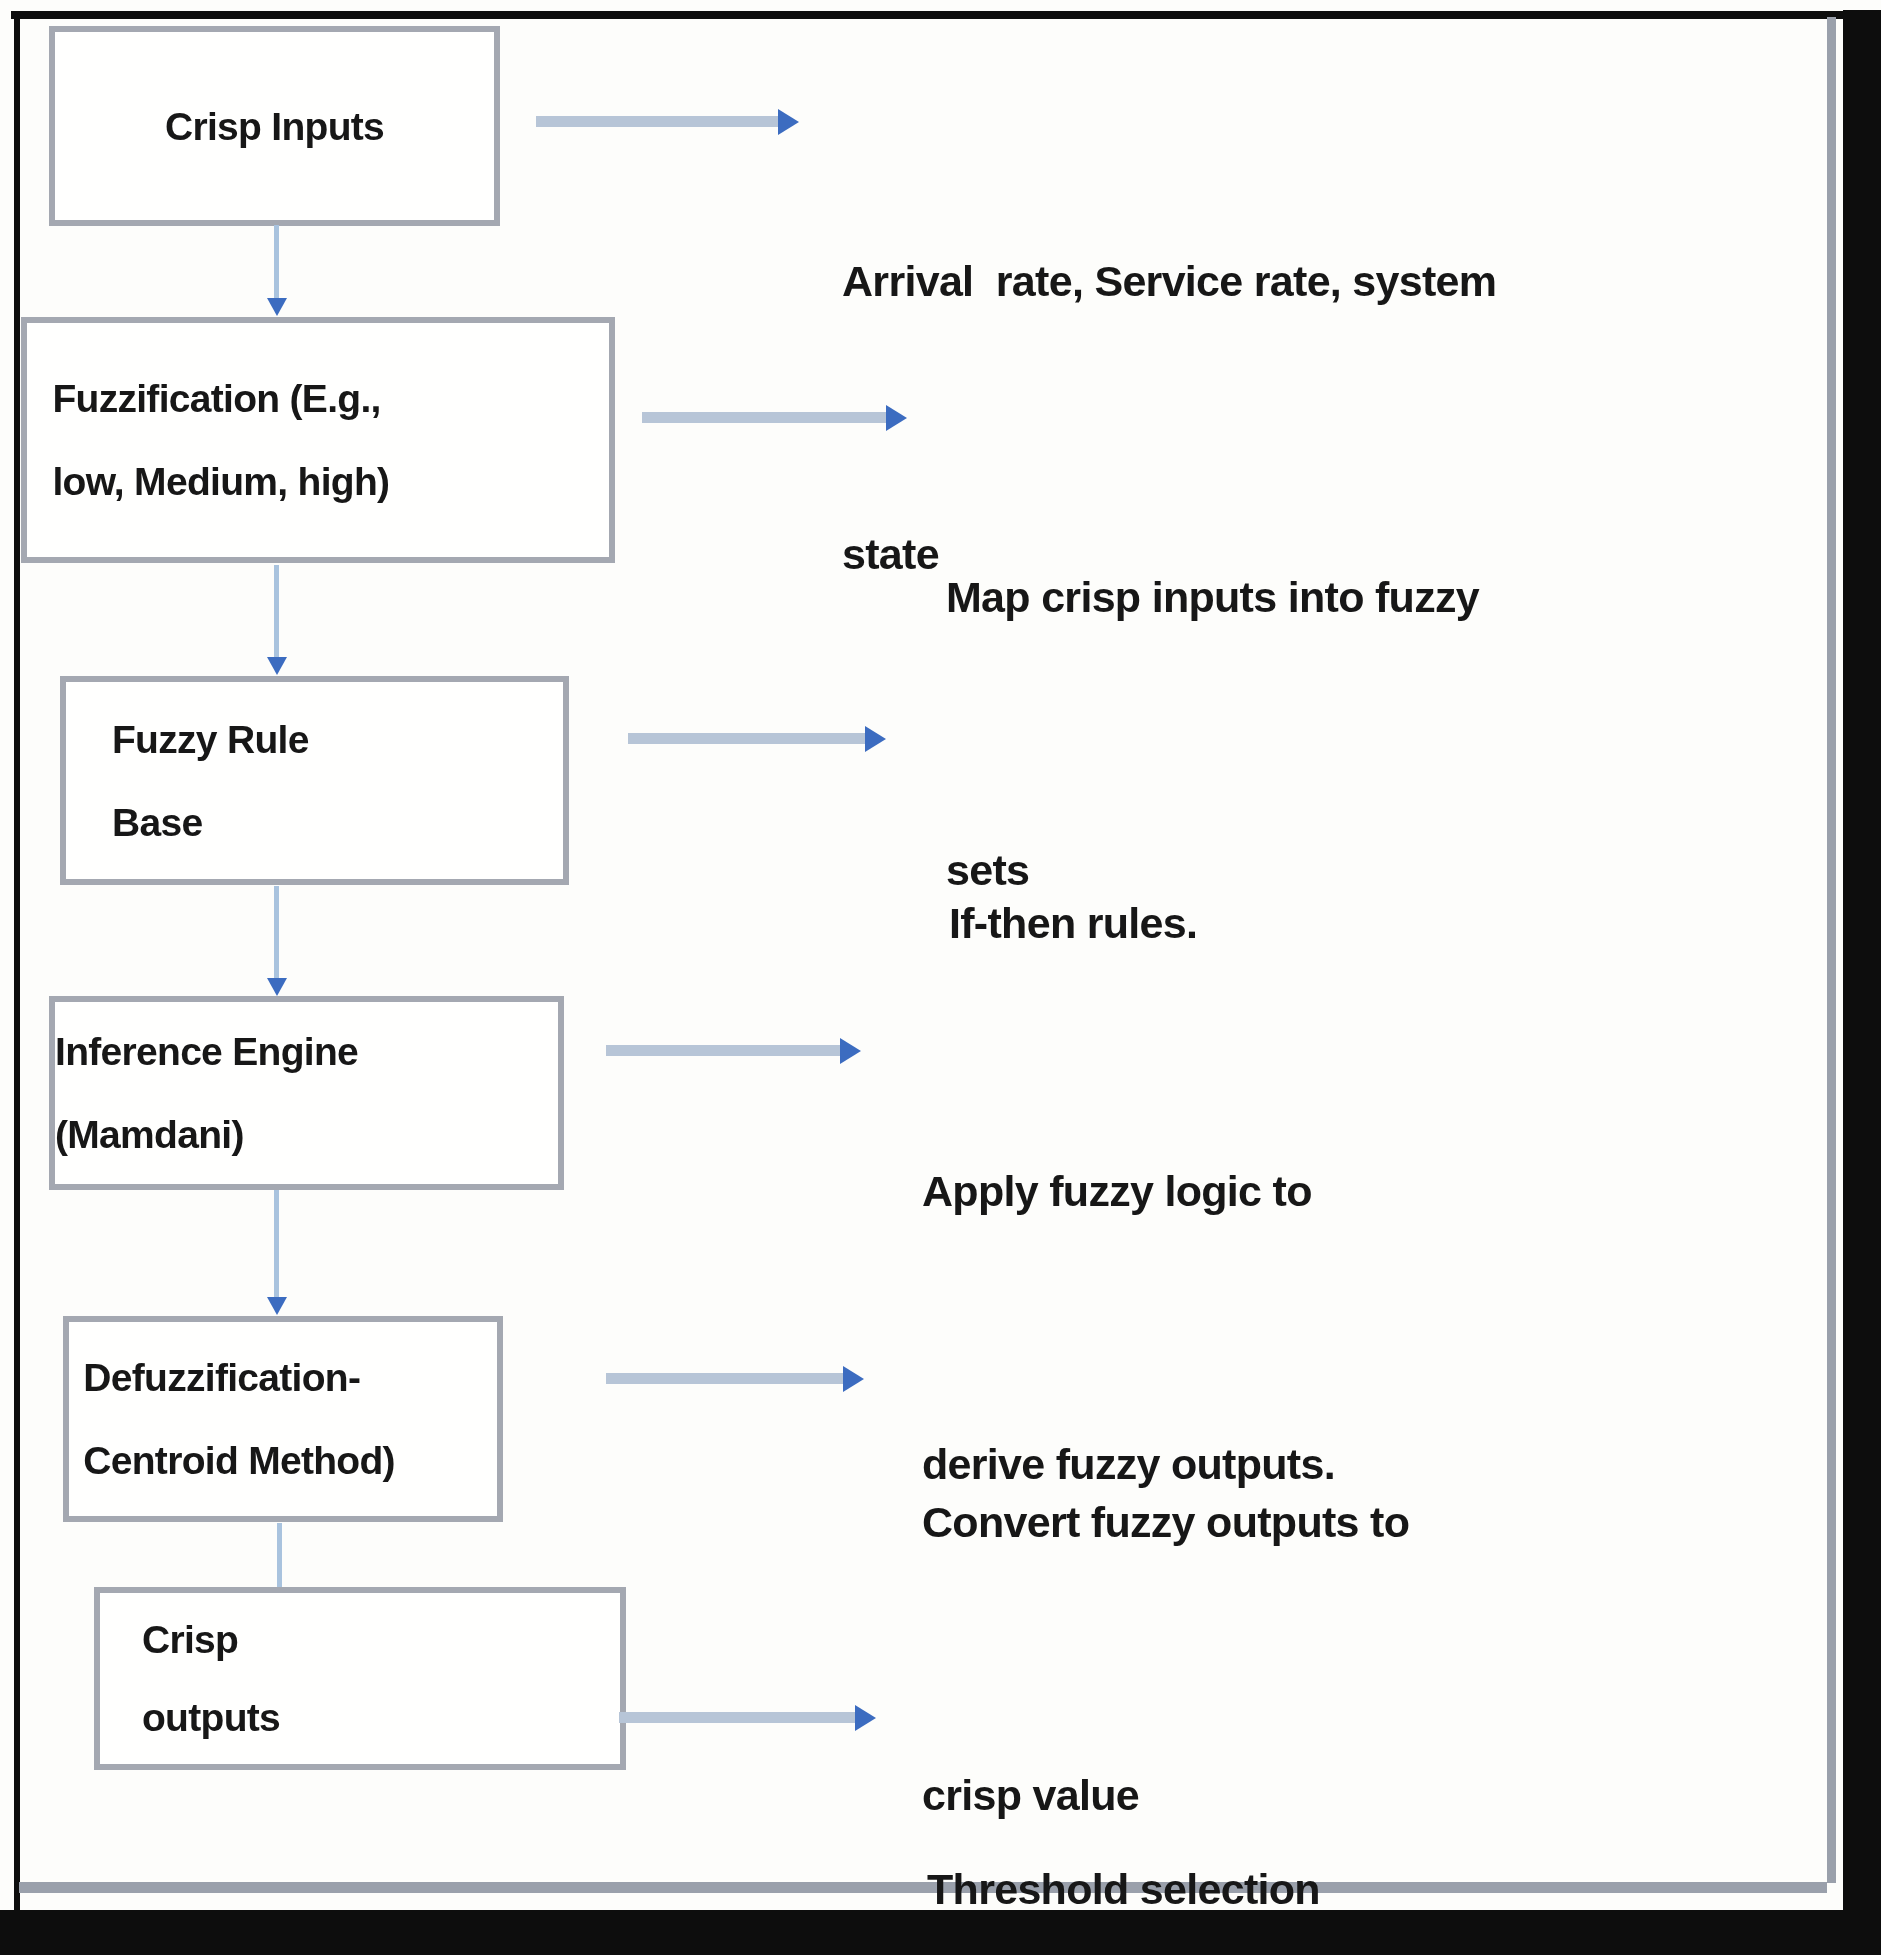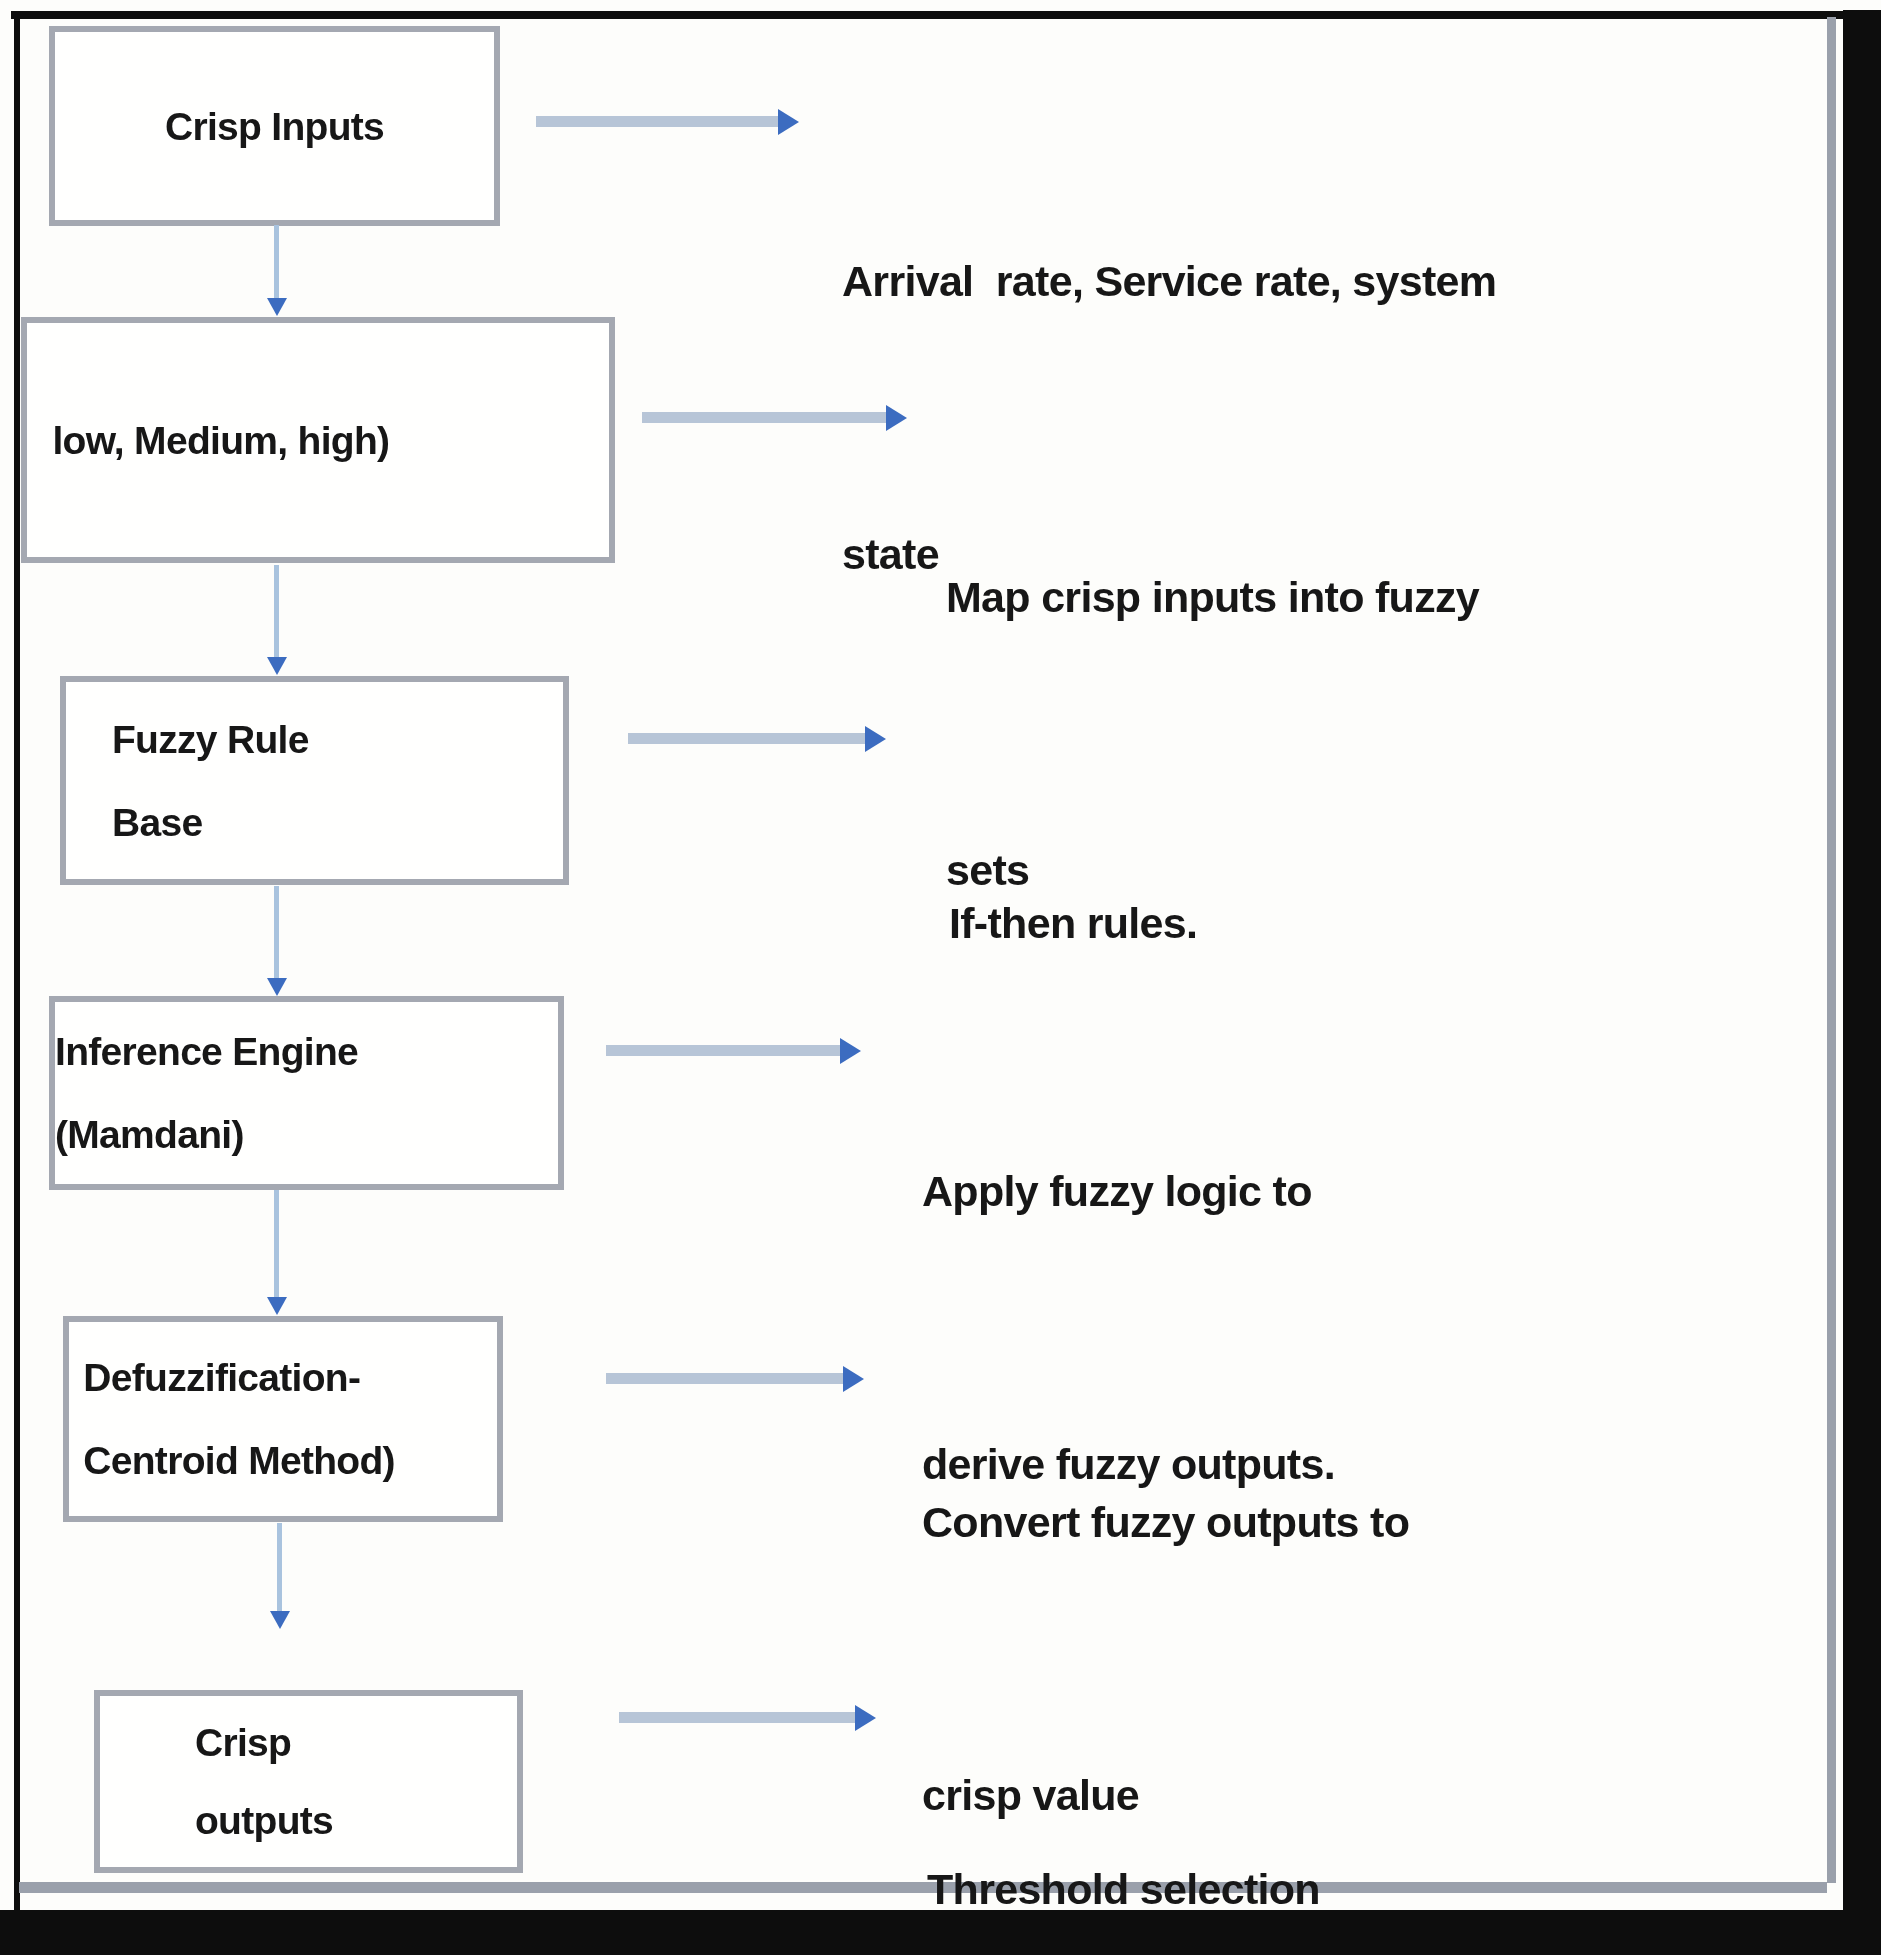--- a/index.html
+++ b/index.html
@@ -67,20 +67,21 @@
     <div>Arrival  rate, Service rate, system</div>
     <div>state</div>
   </div>
 
   <div class="varrow" style="left:266px; top:225px; height:91px;">
     <div class="vshaft"></div>
     <div class="vhead"></div>
   </div>
 
   <div class="node" style="left:21.4px; top:317px; width:594px; height:246px; padding-left:25px;">
+    <div>Fuzzification (E.g.,</div>
     <div>low, Medium, high)</div>
   </div>
   <div class="harrow" style="left:642px; top:404px; width:265px;">
     <div class="shaft"></div>
     <div class="head"></div>
   </div>
   <div class="ann" style="left:946px; top:370px;">
     <div>Map crisp inputs into fuzzy</div>
     <div>sets</div>
   </div>
@@ -136,21 +137,21 @@
   <div class="ann" style="left:922px; top:1295px;">
     <div>Convert fuzzy outputs to</div>
     <div>crisp value</div>
   </div>
 
   <div class="varrow" style="left:269px; top:1523px; height:106px;">
     <div class="vshaft"></div>
     <div class="vhead"></div>
   </div>
 
-  <div class="node" style="left:94px; top:1690px; width:429px; height:183px; padding-left:95px; line-height:78px;">
+  <div class="node" style="left:94px; top:1587px; width:532px; height:183px; padding-left:42px; line-height:78px;">
     <div>Crisp</div>
     <div>outputs</div>
   </div>
   <div class="harrow" style="left:619px; top:1704px; width:257px;">
     <div class="shaft"></div>
     <div class="head"></div>
   </div>
   <div class="ann" style="left:927px; top:1662px;">
     <div>Threshold selection</div>
   </div>

